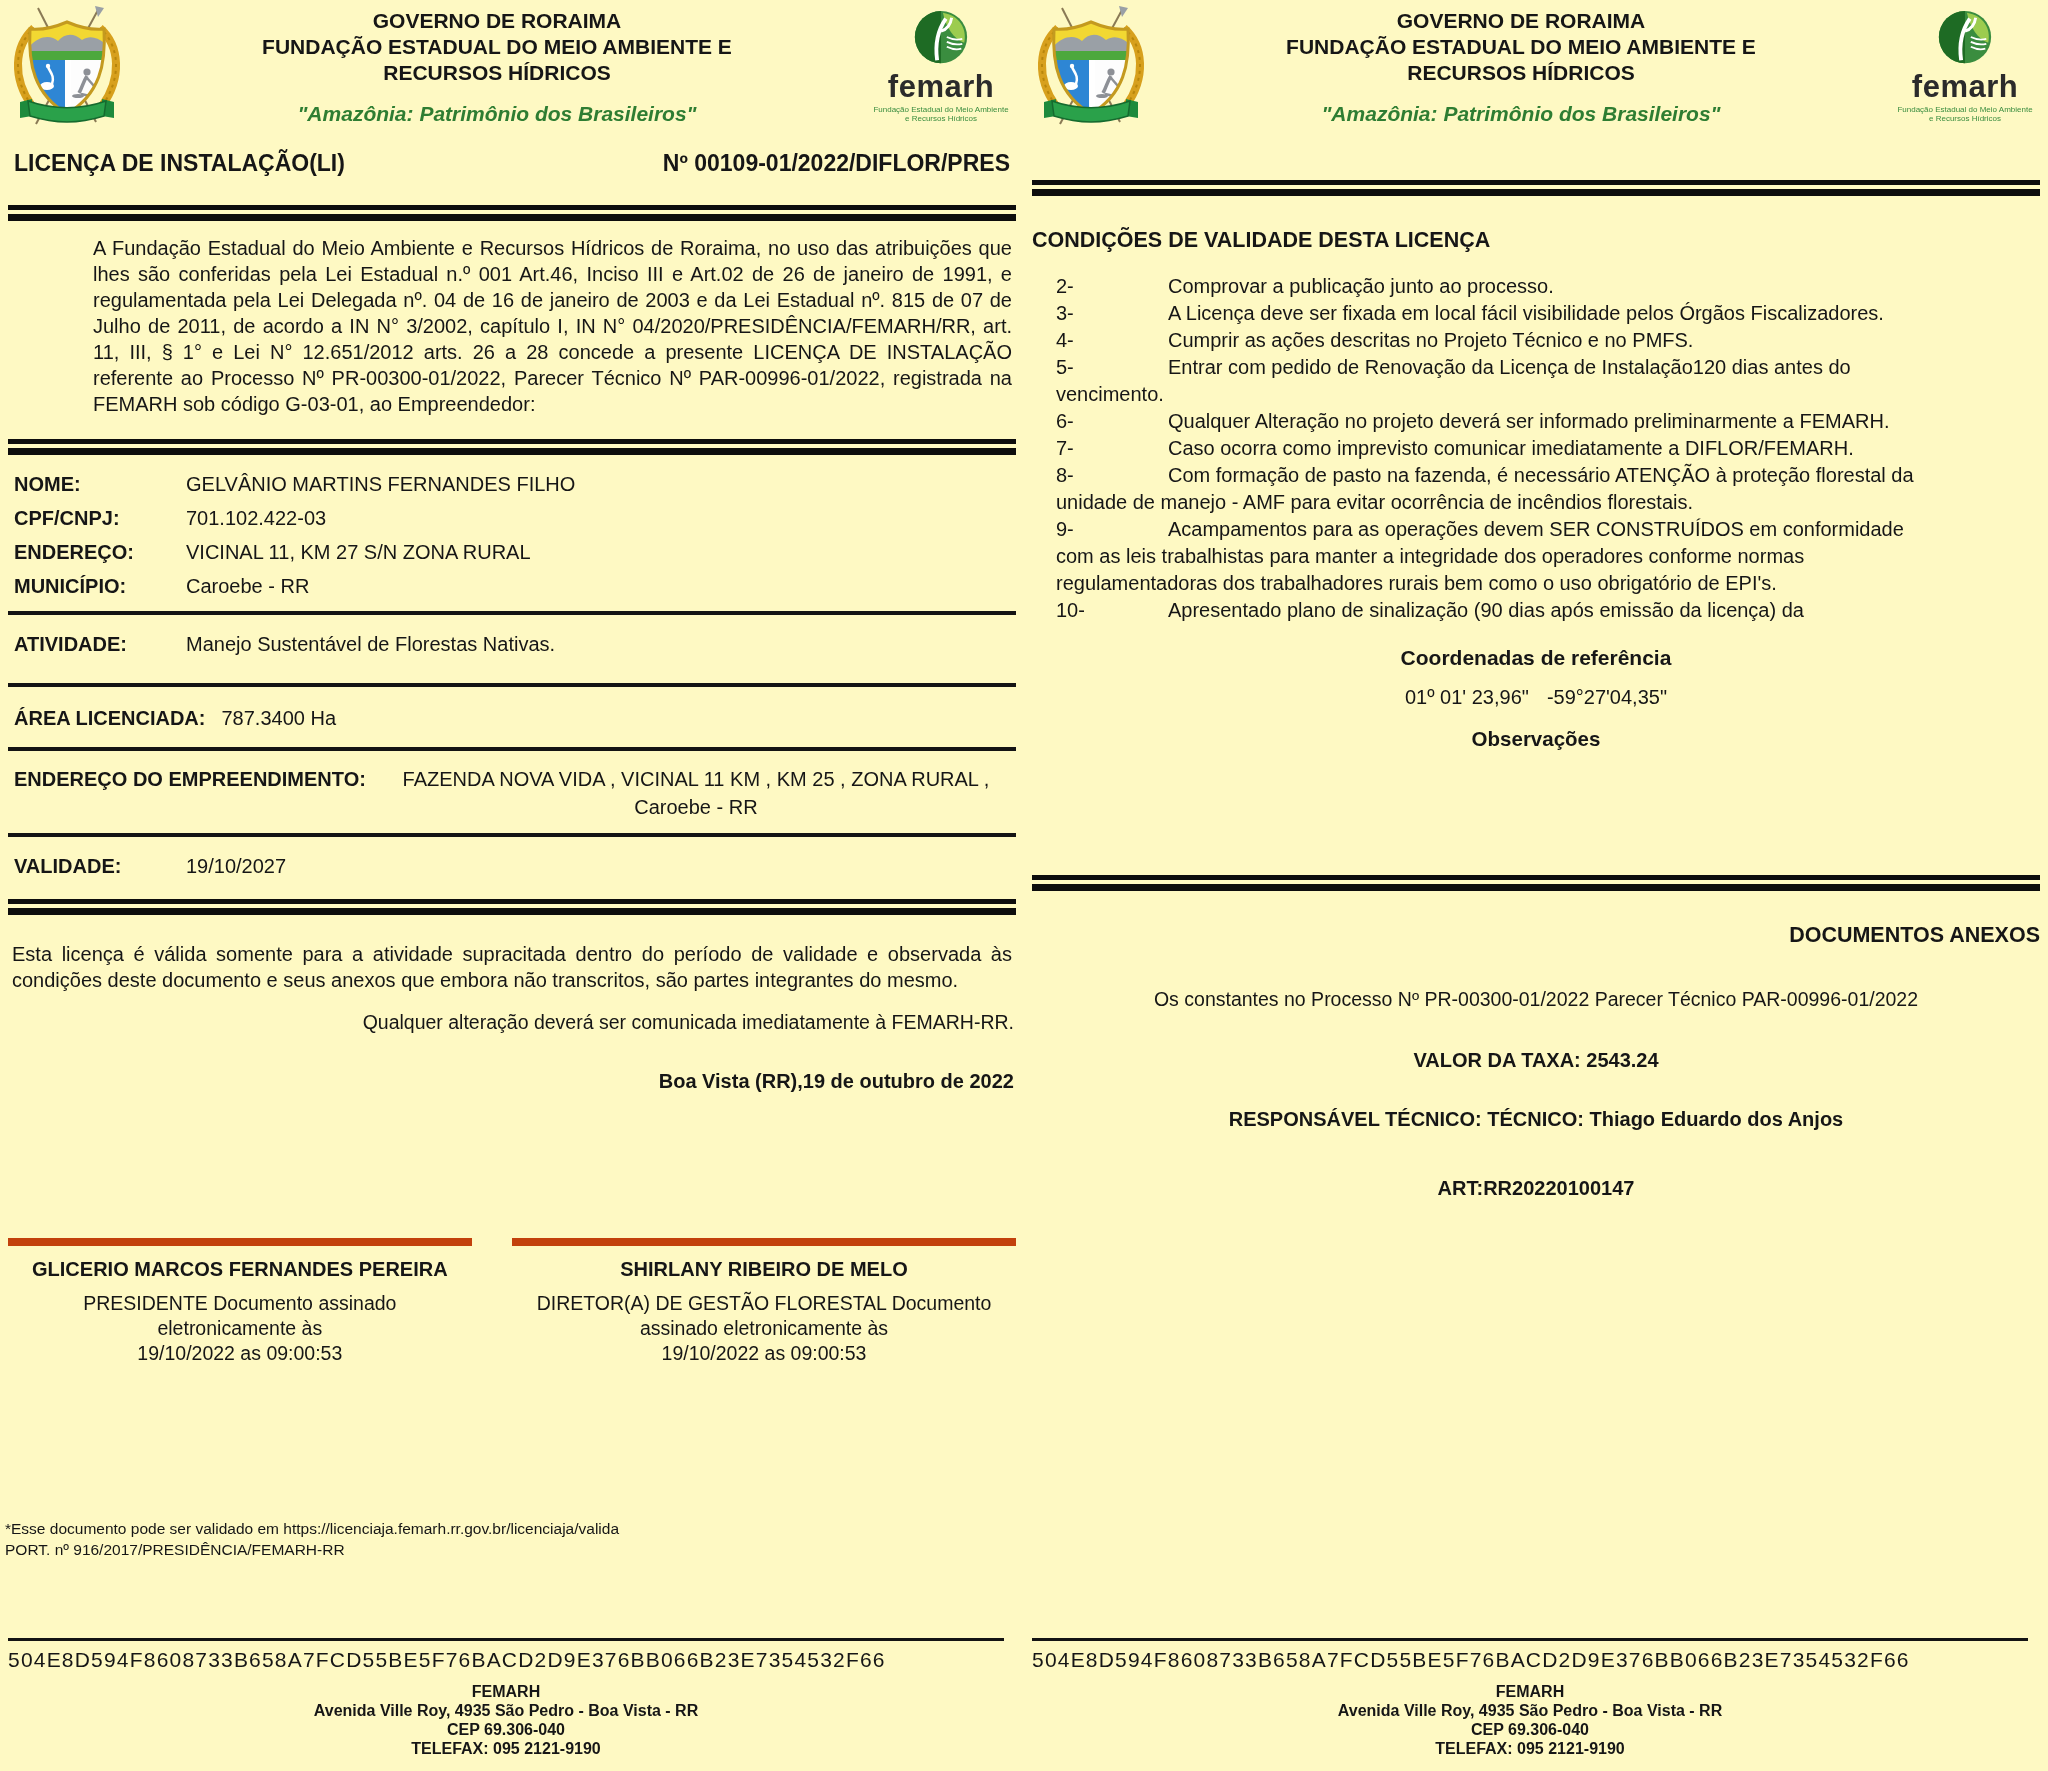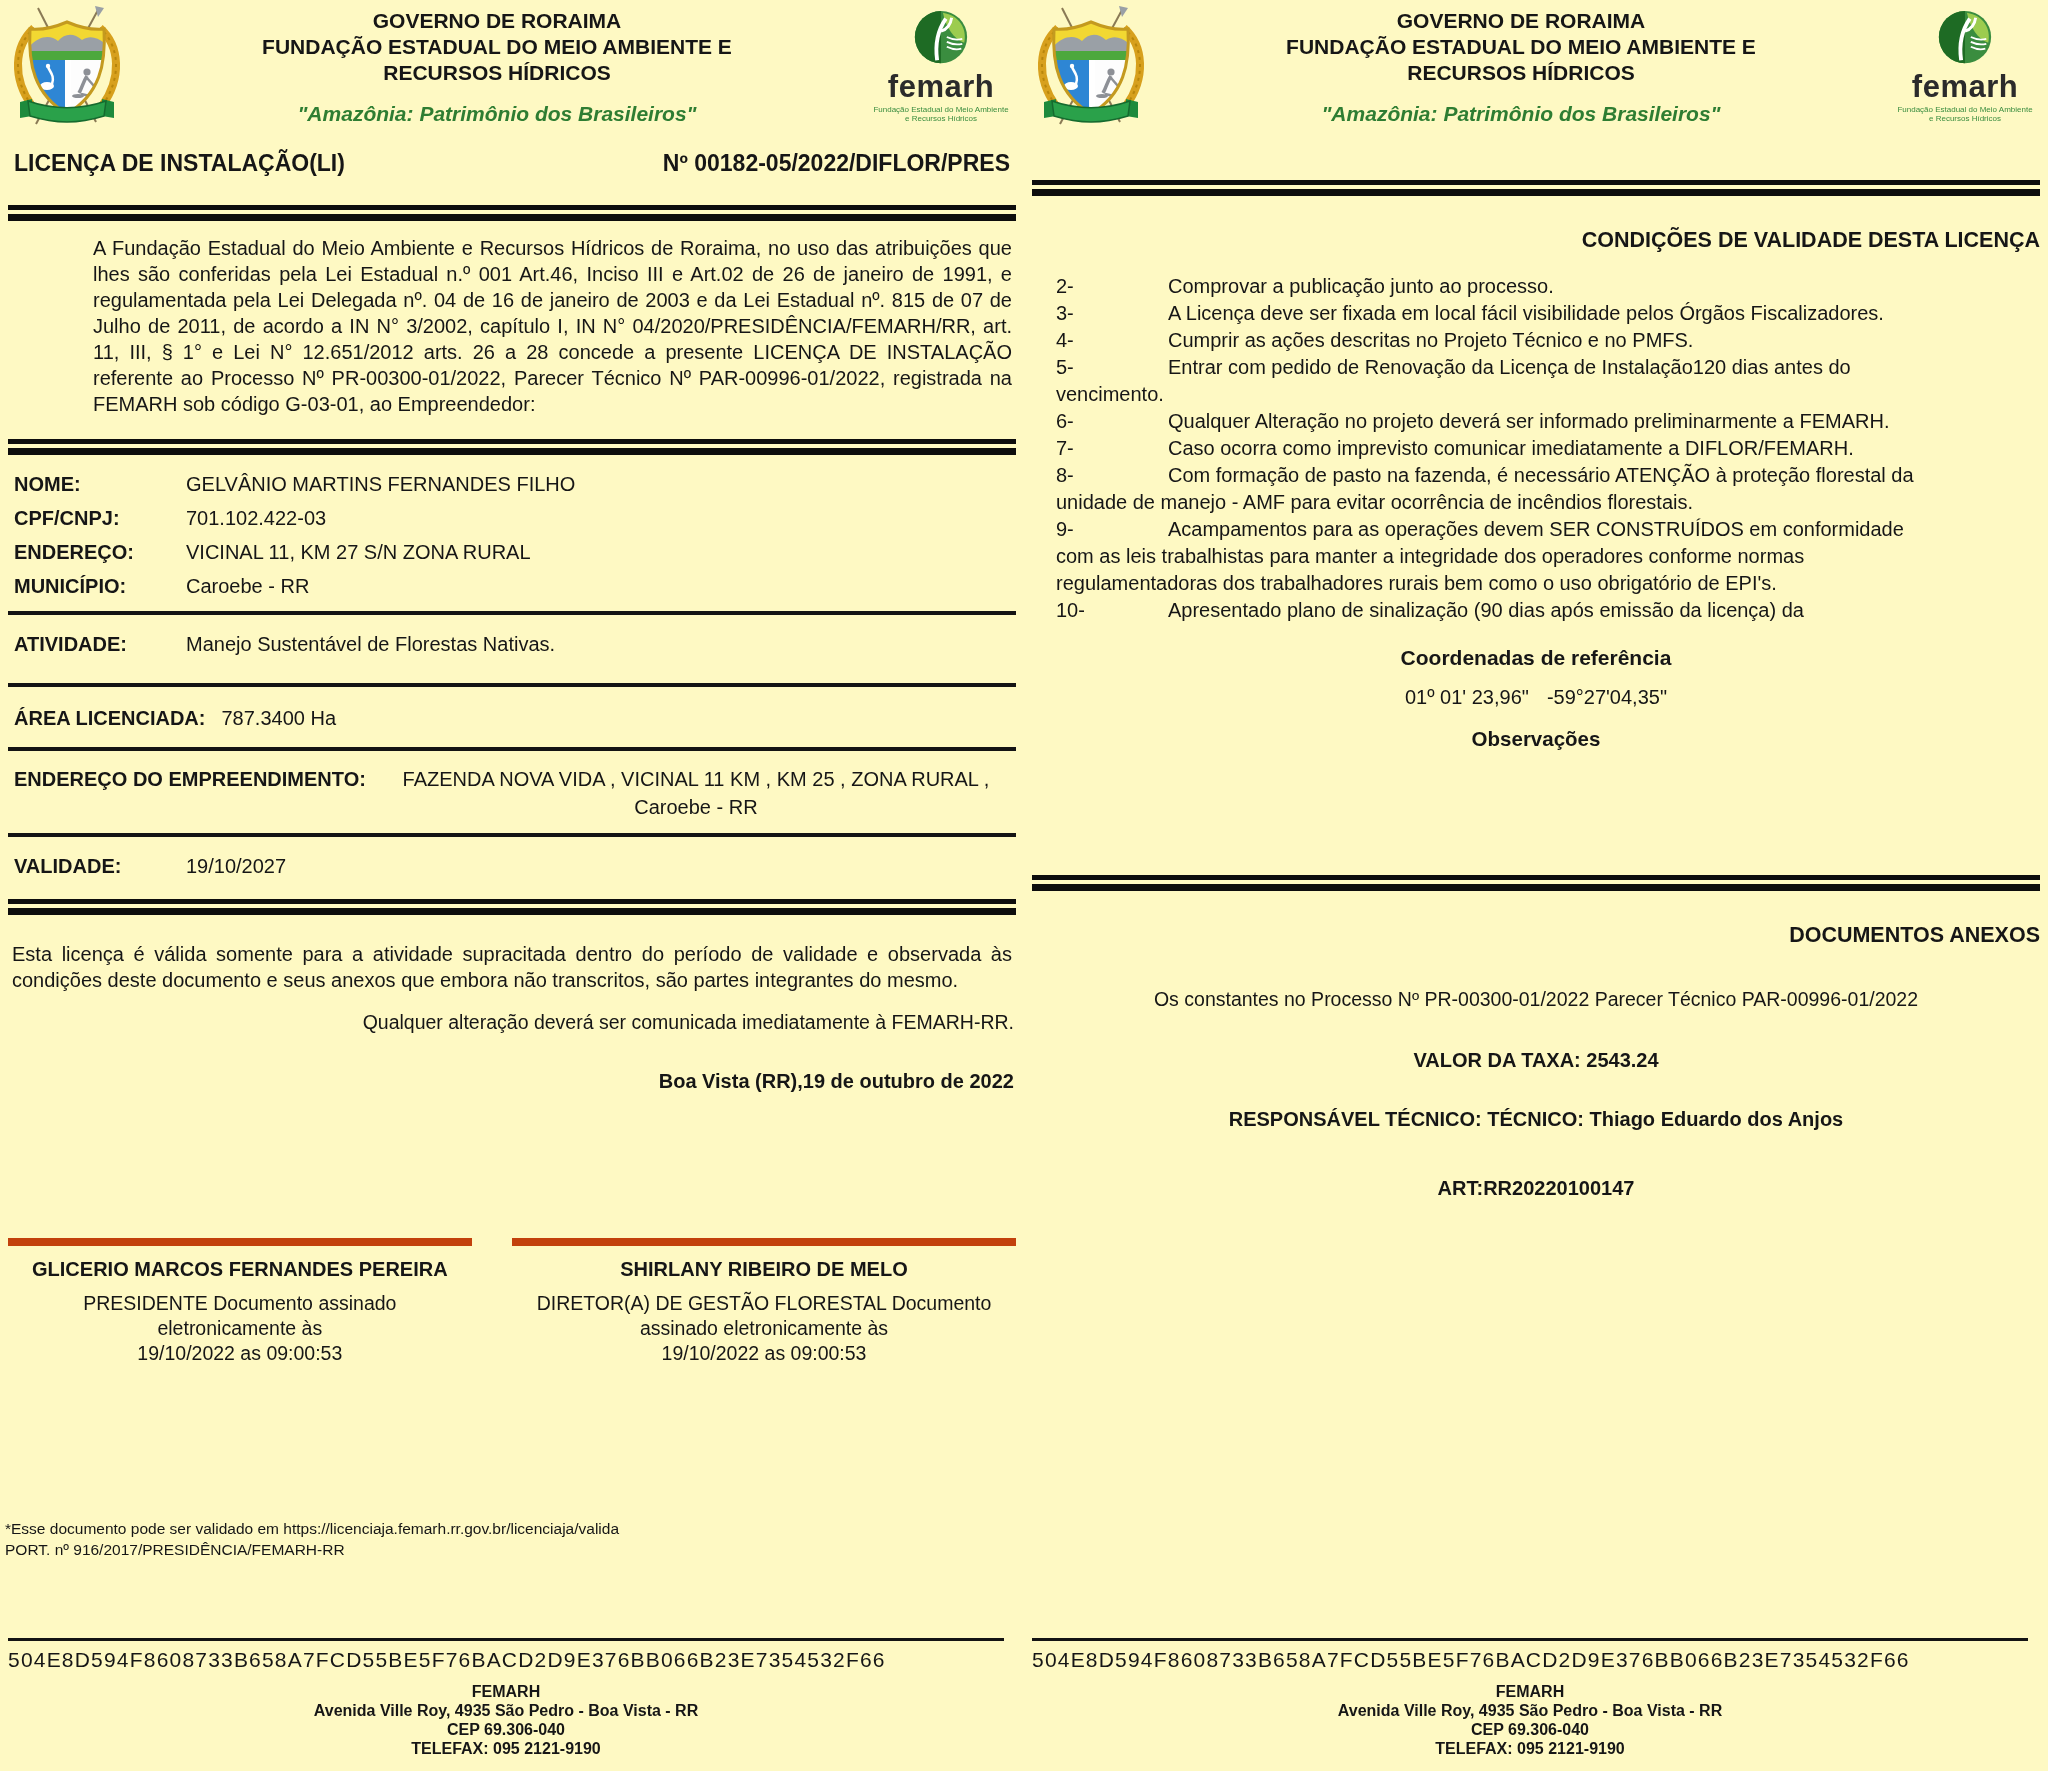--- a/index.html
+++ b/index.html
@@ -61,21 +61,21 @@
   .sig-date { font-size:19.5px; line-height:25px; }
   .footnote { position:absolute; top:1518px; left:5px; font-size:15.5px; line-height:21px; }
 
   
   .page-footer { position:absolute; top:1638px; left:8px; right:20px; }
   .hash { margin-top:7px; font-size:21px; letter-spacing:1.2px; }
   .addr { text-align:center; font-weight:bold; font-size:16px; line-height:19px; margin-top:10px; }
 
   
   .rh-top { margin-top:48px; }
-  .cond-title { margin-top:32px; text-align:right; font-weight:bold; font-size:21.5px; }
+  .cond-title { margin-top:32px; text-align:left; font-weight:bold; font-size:21.5px; }
   .cond-list { margin:20px 0 0 24px; width:882px; font-size:20px; line-height:27px; }
   .cond-n { display:inline-block; width:112px; }
   .coords-title { margin-top:22px; text-align:center; font-weight:bold; font-size:21px; }
   .coords-line { margin-top:16px; text-align:center; font-size:20px; }
   .coords-line .sep { display:inline-block; width:18px; }
   .obs-title { margin-top:18px; text-align:center; font-weight:bold; font-size:20.5px; }
   .spacer-right { height:124px; }
   .annex-title { margin-top:32px; text-align:right; font-weight:bold; font-size:21.5px; }
   .annex-text { margin-top:40px; text-align:center; font-size:19.5px; }
   .tax-line { margin-top:38px; text-align:center; font-weight:bold; font-size:20px; }
@@ -143,21 +143,21 @@
         <div class="femarh-word">femarh</div>
         <div class="femarh-sub">
           <span>Fundação Estadual do Meio Ambiente</span><br>
           <span>e Recursos Hídricos</span>
         </div>
       </div>
     </div>
 
     <div class="title-row">
       <span>LICENÇA DE INSTALAÇÃO(LI)</span>
-      <span>Nº 00182-05/2022/DIFLOR/PRES</span>
+      <span>Nº 00109-01/2022/DIFLOR/PRES</span>
     </div>
 
     <div class="rule-heavy rh-title"></div>
 
     <div class="intro">A Fundação Estadual do Meio Ambiente e Recursos Hídricos de Roraima, no uso das atribuições que lhes são conferidas pela Lei Estadual n.º 001 Art.46, Inciso III e Art.02 de 26 de janeiro de 1991, e regulamentada pela Lei Delegada nº. 04 de 16 de janeiro de 2003 e da Lei Estadual nº. 815 de 07 de Julho de 2011, de acordo a IN N° 3/2002, capítulo I, IN N° 04/2020/PRESIDÊNCIA/FEMARH/RR, art. 11, III, § 1° e Lei N° 12.651/2012 arts. 26 a 28 concede a presente LICENÇA DE INSTALAÇÃO referente ao Processo Nº PR-00300-01/2022, Parecer Técnico Nº PAR-00996-01/2022, registrada na FEMARH sob código G-03-01, ao Empreendedor:</div>
 
     <div class="rule-heavy rh-intro"></div>
 
     <div class="fields">
       <div class="frow">

